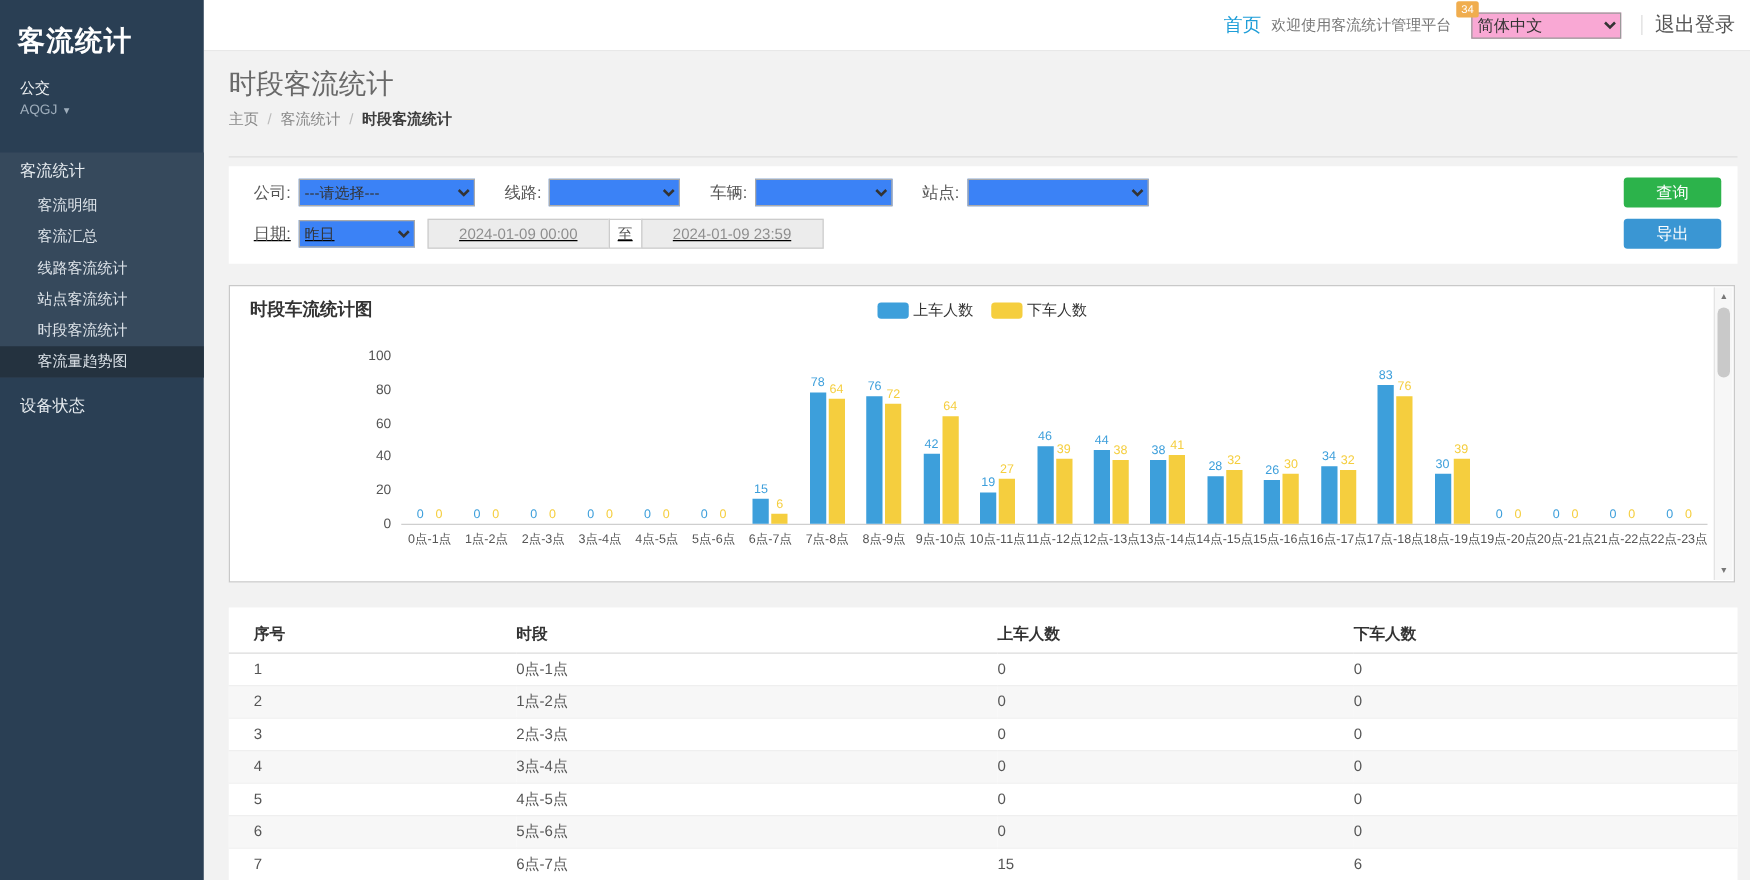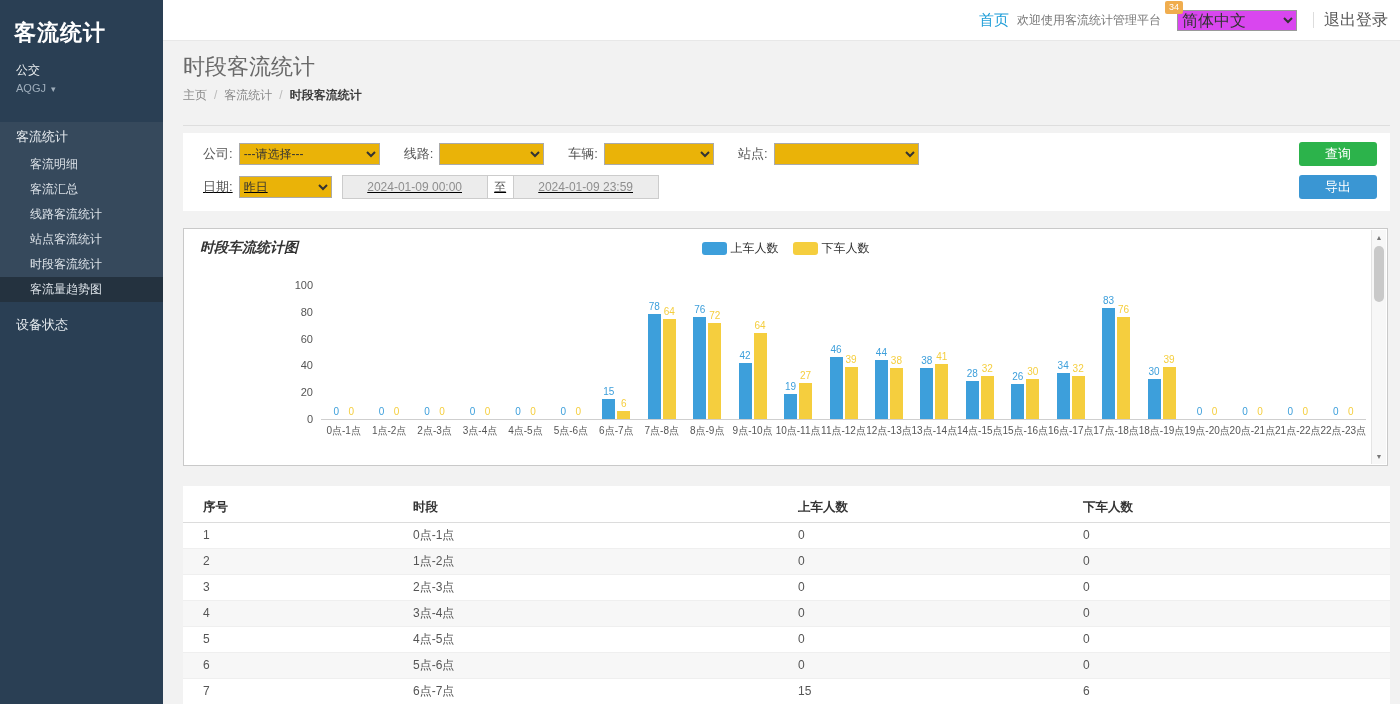--- a/index.html
+++ b/index.html
@@ -18,59 +18,59 @@
   .menu-section.plain { margin-top:8px; }
   .menu-child { height:25px; line-height:25px; padding-left:30px; font-size:12px; color:#DDE3E9; cursor:pointer; }
   .menu-child.highlighted { background:#24323F; }
 
   
   .top-header { position:absolute; left:163px; top:0; width:1237px; height:41px; background:#ffffff;
     border-bottom:1px solid #e8e8e8; display:flex; align-items:center; justify-content:flex-end; padding-right:12px; }
   .home-link { color:#1F9ED8; font-size:15px; margin-right:8px; cursor:pointer; }
   .welcome-text { font-size:12px; color:#777; margin-right:16px; }
   .lang-wrap { position:relative; margin-right:16px; }
-  .lang-select { width:120px; height:21px; font-size:16px; color:#333; border:1px solid #9a9a9a; background:#d946ef; }
+  .lang-select { width:120px; height:21px; font-size:13px; color:#333; border:1px solid #9a9a9a; background:#f9a8d4; }
   .notif-badge { position:absolute; top:-9px; left:-12px; background:#F0AD4E; color:#fff; font-size:9px;
     padding:1px 4px; border-radius:2px; line-height:11px; }
   .header-divider { width:1px; height:16px; background:#ddd; margin-right:10px; }
   .logout-link { font-size:16px; color:#555; cursor:pointer; }
 
   
   .page-title { position:absolute; left:183px; top:52px; font-size:22px; font-weight:500; color:#696969; }
   .breadcrumb { position:absolute; left:183px; top:87px; font-size:12px; color:#888; }
   .breadcrumb .crumb { cursor:pointer; }
   .breadcrumb .crumb.last { font-weight:bold; color:#3c3c3c; cursor:default; }
   .breadcrumb .sep { color:#bbb; margin:0 7px; }
   .page-divider { position:absolute; left:183px; top:125px; width:1207px; height:1px; background:#dedede; }
 
   
   .filter-card { position:absolute; left:183px; top:133px; width:1207px; height:78px; background:#fff; }
   .filter-row { position:absolute; left:20px; height:24px; display:flex; align-items:center; }
   .filter-row.row1 { top:9px; }
   .filter-row.row2 { top:42px;text-decoration:underline; }
   .f-label { font-size:13px; color:#555; margin-right:6px; }
-  .f-select { height:22px; font-size:12px; color:#333; border:1px solid #aaa; background:#eab308; }
+  .f-select { height:22px; font-size:12px; color:#333; border:1px solid #aaa; background:#3b82f6; }
   .sel-company { width:141px; margin-right:24px; }
   .sel-line { width:105px; margin-right:24px; }
   .sel-vehicle { width:110px; margin-right:24px; }
   .sel-station { width:145px; }
   .sel-preset { width:93px; margin-right:10px; }
   .date-input { width:146px; height:24px; background:#ececec; border:1px solid #ccc; color:#8e8e8e;
     font-size:12px; text-align:center; font-family:"Liberation Sans",sans-serif; }
   .date-addon { width:27px; height:24px; margin-left:-1px; border:1px solid #ccc; background:#fff;
     font-size:12px; color:#555; display:flex; align-items:center; justify-content:center; }
   .date-to { margin-left:-1px; }
   .btn { position:absolute; right:13px; width:78px; height:24px; border:none; border-radius:3px;
     color:#fff; font-size:13px; cursor:pointer; font-family:"Liberation Sans",sans-serif; }
   .btn-query { top:9px; background:#2CB34B; }
   .btn-export { top:42px; background:#3A96D3; }
 
   
   .chart-card { position:absolute; left:183px; top:228px; width:1205px; height:238px; background:#fff; border:1px solid #c9c9c9; }
-  .chart-title { position:absolute; left:16px; top:10px; font-size:14px; font-weight:bold; color:#333;font-style:italic; }
+  .chart-title { position:absolute; left:16px; top:10px; font-size:14px; font-weight:bold; color:#333; }
   .chart-legend { position:absolute; left:50%; transform:translateX(-50%); top:11px; display:flex; gap:14px; }
   .legend-item { display:flex; align-items:center; gap:4px; cursor:pointer; }
   .legend-swatch { width:25px; height:13px; border-radius:3px; }
   .legend-label { font-size:12px; color:#333; }
   .chart-plot { position:absolute; left:0; top:0; right:16px; bottom:0; }
   .y-tick { position:absolute; width:34px; text-align:right; font-size:11px; color:#555; }
   .baseline { position:absolute; height:1px; background:#cfcfcf; }
   .bar { position:absolute; }
   .bar-val { position:absolute; width:26px; text-align:center; font-size:10px; }
   .x-label { position:absolute; width:62px; text-align:center; font-size:10px; color:#555; white-space:nowrap; }

